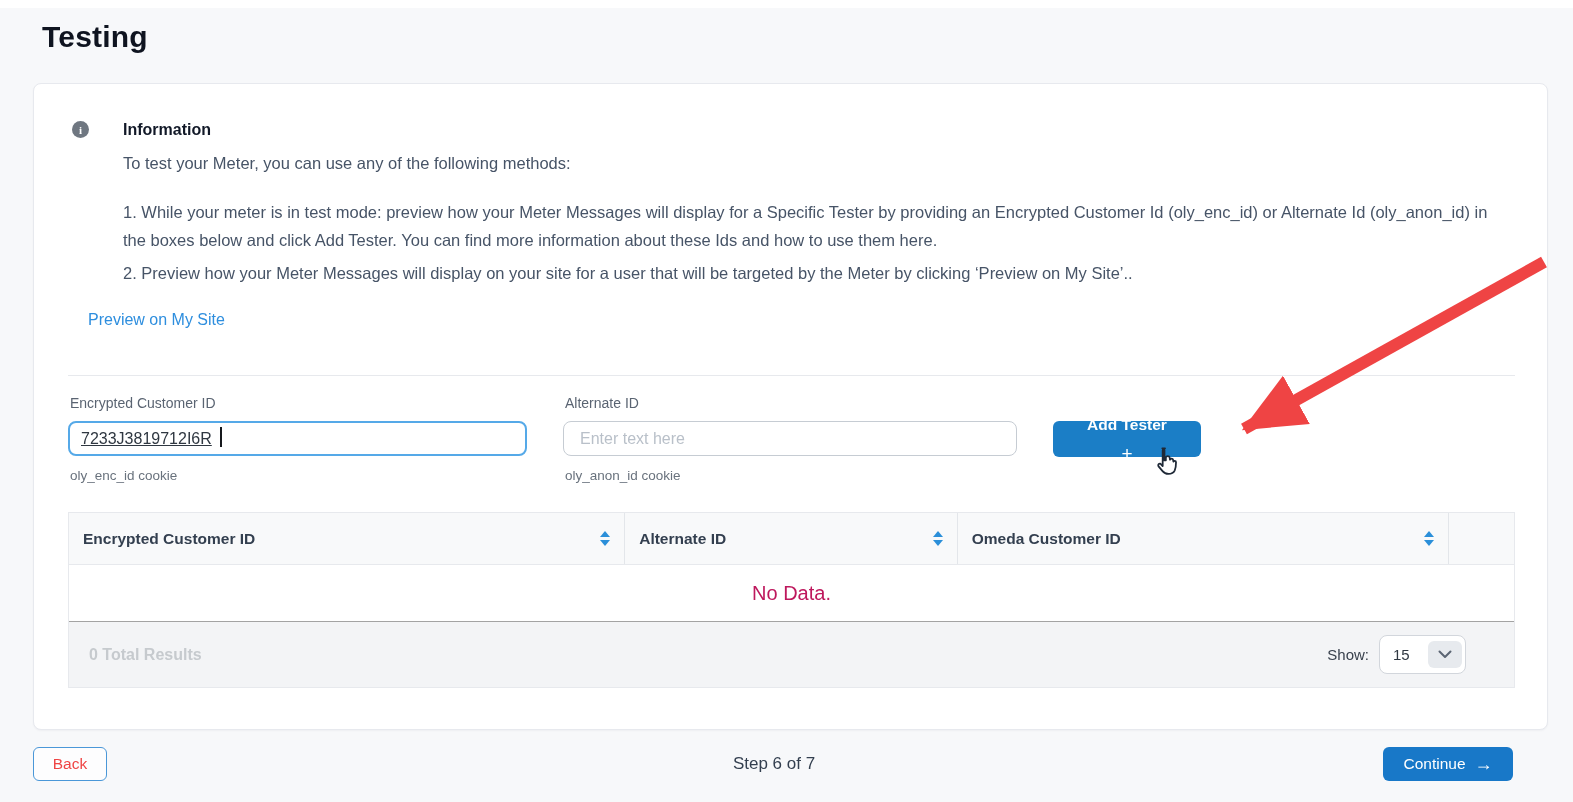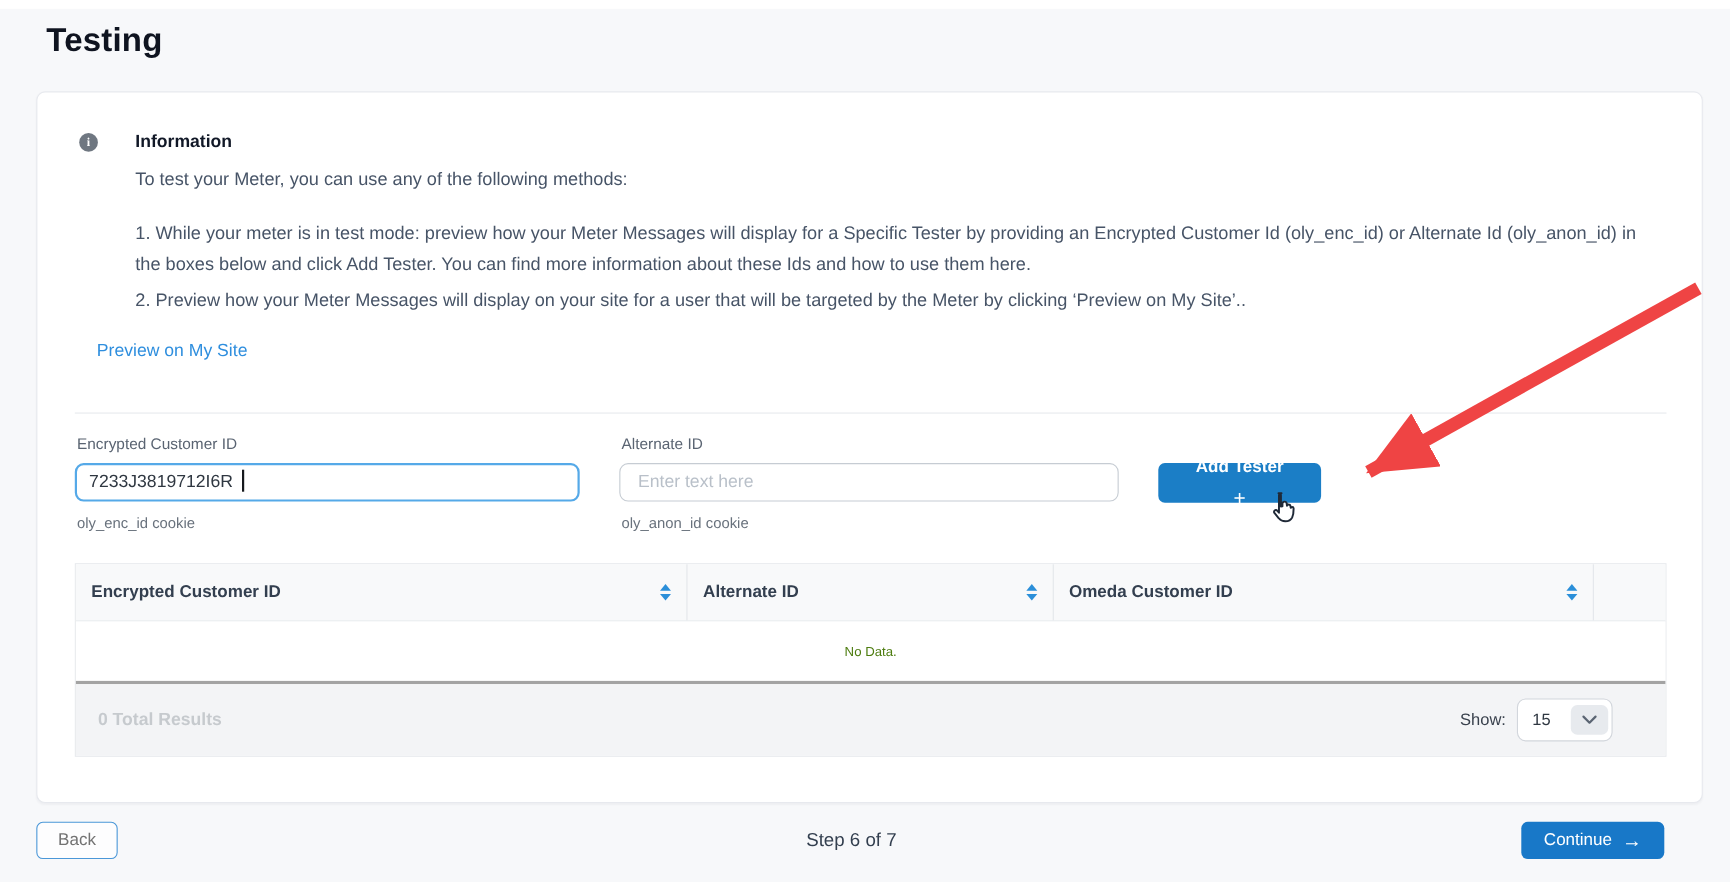--- a/index.html
+++ b/index.html
@@ -44,21 +44,21 @@
   
   .form-abs { position:absolute; left:34px; top:311px; display:flex; align-items:flex-start; }
   .field-group { display:flex; flex-direction:column; }
   .field-label { font-size:14px; color:#5a6472; line-height:17px; margin-bottom:9px; margin-left:2px; }
   .text-input {
     height:35px; border-radius:8px; border:1px solid #c6ccd3; background:#fff;
     font-family:"Liberation Sans",sans-serif; font-size:16px; color:#2f3741;
     padding:0 16px; outline:none; width:100%;
   }
   .enc-group { width:459px; position:relative; }
-  .enc-group .text-input { border:2px solid #55a9e8; padding:0 11px; }
+  .enc-group .text-input { border:2px solid #55a9e8; padding:0 11px;text-decoration:underline; }
   .alt-group { width:454px; margin-left:36px; }
   .alt-group .text-input::placeholder { color:#b9c0c9; }
   .field-helper { margin-top:12px; font-size:13.5px; color:#69727d; margin-left:2px; }
   .caret {
     position:absolute; left:152px; top:32px; width:1.5px; height:20px; background:#16191d;
   }
   .add-tester-btn {
     margin-left:36px; margin-top:26px;
     width:148px; height:36px; border:none; border-radius:6px;
     background:#1b7ec6; color:#ffffff; font-family:"Liberation Sans",sans-serif;
@@ -76,21 +76,21 @@
   .th-label { font-size:15.5px; font-weight:700; color:#333f4f; }
   .sort-icon { display:flex; flex-direction:column; gap:3px; align-items:center; }
   .sort-up { width:0; height:0; border-left:5px solid transparent; border-right:5px solid transparent; border-bottom:6px solid #2b8fd9; }
   .sort-down { width:0; height:0; border-left:5px solid transparent; border-right:5px solid transparent; border-top:6px solid #2b8fd9; }
   .th-c1 { width:557px; }
   .th-c2 { width:333px; }
   .th-c3 { width:492px; }
   .th-c4 { width:65px; border-right:none; }
   .t-empty-row {
     height:57px; background:#fff; display:flex; align-items:center; justify-content:center;
-    font-size:12px; color:#4d7c0f; border-bottom:3px solid #a3a3a3;
+    font-size:20px; color:#be185d; border-bottom:1px solid #a3a3a3;
   }
   .t-footer {
     height:65px; background:#f3f4f6; display:flex; align-items:center; justify-content:space-between;
     padding:0 48px 0 20px;
   }
   .total-results { font-size:16px; font-weight:700; color:#c6cace; }
   .show-wrap { display:flex; align-items:center; gap:10px; }
   .show-label { font-size:15px; color:#39414d; }
   .page-size-select {
     width:87px; height:39px; background:#fff; border:1px solid #d2d6dc; border-radius:8px;
@@ -99,21 +99,21 @@
   .page-size-value { flex:1; padding-left:13px; font-size:15px; color:#2f3741; }
   .chevron-zone {
     width:34px; height:27px; margin-right:3px; border-radius:6px; background:#e7eaee;
     display:flex; align-items:center; justify-content:center;
   }
   
   .bottom-bar { position:absolute; top:747px; left:33px; width:1482px; height:34px; }
   .back-btn {
     position:absolute; left:0; top:0; width:74px; height:34px;
     background:#fdfdfe; border:1px solid #4a97d8; border-radius:6px;
-    color:#737373; font-family:"Liberation Sans",sans-serif; font-size:15.5px; cursor:pointer;text-align:center;
+    color:#ef4444; font-family:"Liberation Sans",sans-serif; font-size:15.5px; cursor:pointer;text-align:center;
   }
   .step-text {
     position:absolute; left:50%; top:7px; transform:translateX(-50%);
     font-size:17px; color:#333f4f;
   }
   .continue-btn {
     position:absolute; right:2px; top:0; width:130px; height:34px;
     background:#1878c8; border:none; border-radius:6px;
     color:#ffffff; font-family:"Liberation Sans",sans-serif; font-size:15.5px; font-weight:400;
     display:flex; align-items:center; justify-content:center; gap:9px; cursor:pointer;

